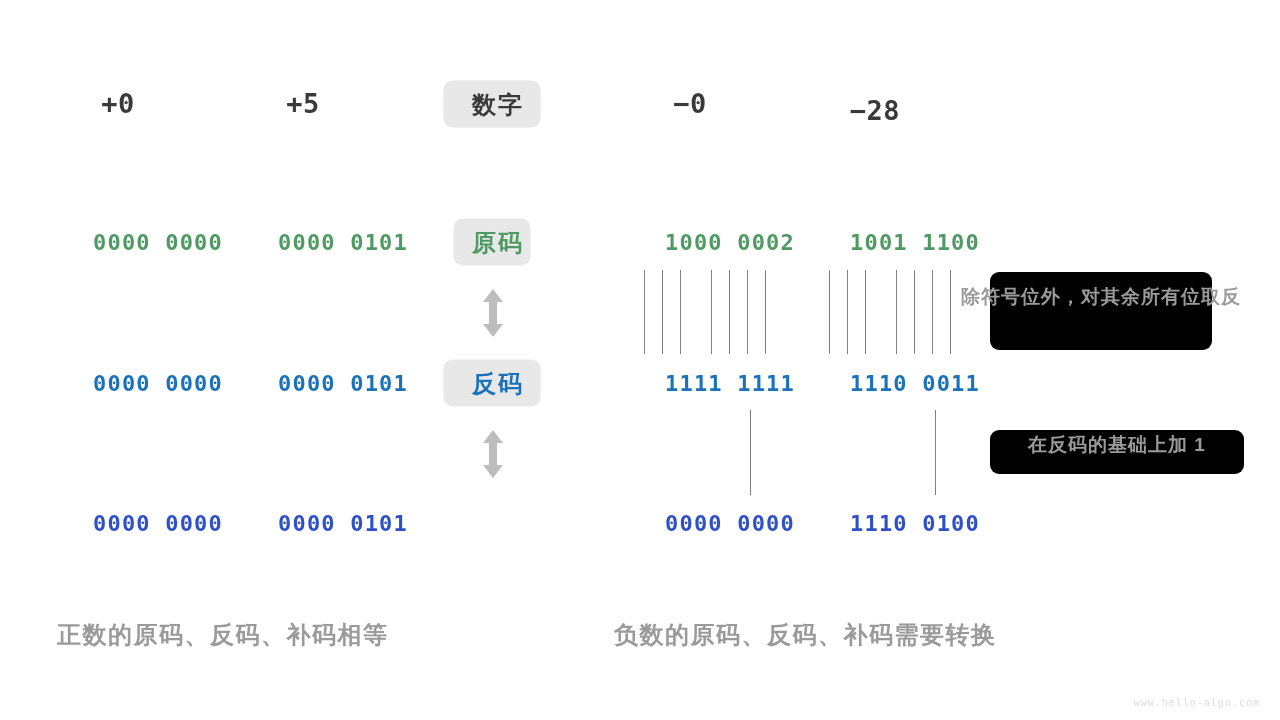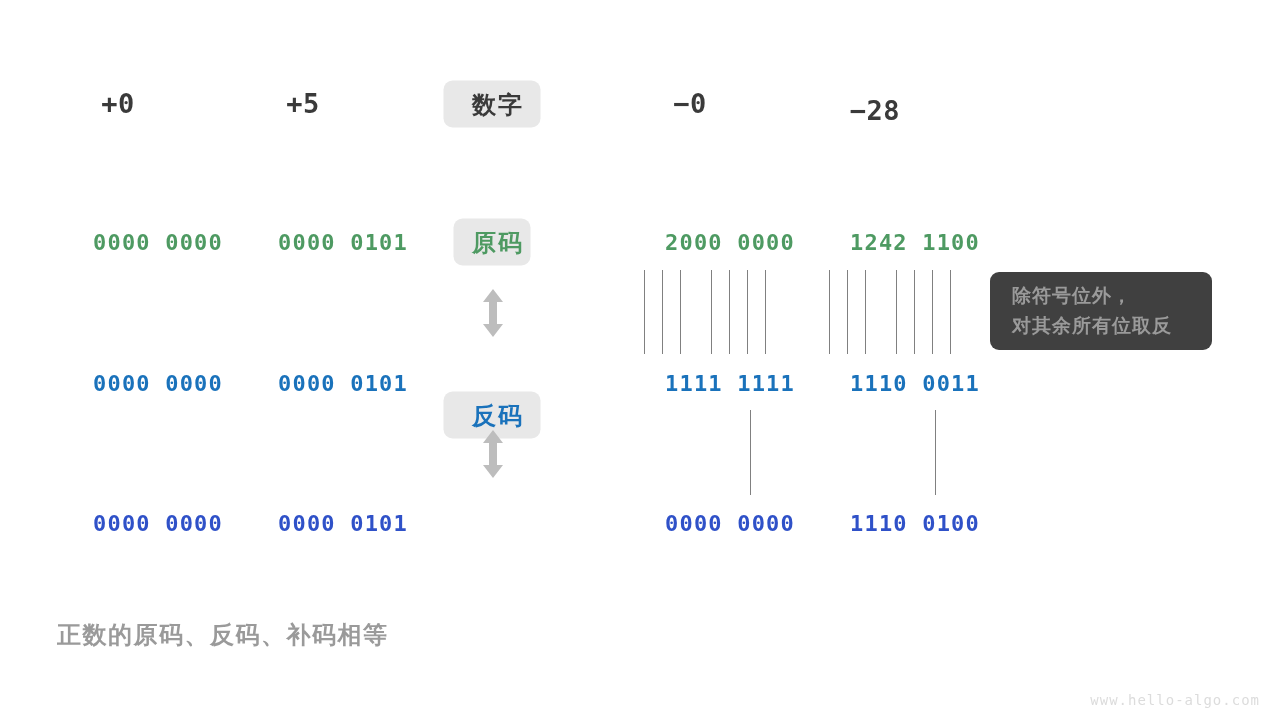--- a/index.html
+++ b/index.html
@@ -59,36 +59,35 @@
     justify-content: center;
     font-size: 24px;
     font-weight: bold;
     letter-spacing: 2px;
     white-space: nowrap;
     box-sizing: border-box;
     padding-left: 12px;
   }
   .pill.dark   { color: #3a3a3a; }
   .pill.green  { color: #4e9a62; }
-  .pill.blue   { color: #1a72bb; margin-top: 32px; }
+  .pill.blue   { color: #1a72bb; }
   .pill.indigo { color: #2f51c8; }
 
   
   .note {
     position: absolute;
-    background: #404040;
+    background: #000000;
     border-radius: 9px;
     color: #9a9a9a;
     font-size: 19px;
     font-weight: bold;
     line-height: 30px;
     letter-spacing: 1px;
     box-sizing: border-box;
     display: flex;
-    flex-direction: column;
     justify-content: center;
     padding: 10px 22px;
   }
   .note .line { white-space: nowrap; }
 
   
   .caption {
     position: absolute;
     color: #9a9a9a;
     font-size: 24px;
@@ -97,21 +96,21 @@
     white-space: nowrap;
   }
 
   
   .watermark {
     position: absolute;
     right: 20px;
     bottom: 12px;
     color: #dcdcdc;
     font-family: "DejaVu Sans Mono", "Liberation Mono", monospace;
-    font-size: 14px;
+    font-size: 10px;
     letter-spacing: 1px;
     white-space: nowrap;
     margin-left: 16px;
   }
 
   
   .tick {
     position: absolute;
     width: 1px;
     background: #808080;
@@ -139,23 +138,23 @@
   <div class="cell num-head" style="left:690px; top:103px;">−0</div>
 
   <div class="cell num-head" style="left:875px; top:110px;">−28</div>
 
   <div class="cell bits green" style="left:118px; top:242px;">0000 0000</div>
 
   <div class="cell bits green" style="left:303px; top:242px;">0000 0101</div>
 
   <div class="pill green" style="left:492px; top:242px; width:77px; height:47px;">原码</div>
 
-  <div class="cell bits green" style="left:690px; top:242px;">2000 0000</div>
-
-  <div class="cell bits green" style="left:875px; top:242px;">1242 1100</div>
+  <div class="cell bits green" style="left:690px; top:242px;">1000 0002</div>
+
+  <div class="cell bits green" style="left:875px; top:242px;">1001 1100</div>
 
   <div class="tick" style="left:644px; top:270px; height:84px;"></div>
   <div class="tick" style="left:662px; top:270px; height:84px;"></div>
   <div class="tick" style="left:680px; top:270px; height:84px;"></div>
   <div class="tick" style="left:711px; top:270px; height:84px;"></div>
   <div class="tick" style="left:729px; top:270px; height:84px;"></div>
   <div class="tick" style="left:747px; top:270px; height:84px;"></div>
   <div class="tick" style="left:765px; top:270px; height:84px;"></div>
 
   <div class="tick" style="left:829px; top:270px; height:84px;"></div>
@@ -189,28 +188,32 @@
 
   <div class="tick" style="left:750px; top:410px; height:85px;"></div>
   <div class="tick" style="left:935px; top:410px; height:85px;"></div>
 
   <div class="updown" style="left:493px; top:454px;">
     <svg width="24" height="50" viewBox="0 0 24 50" xmlns="http://www.w3.org/2000/svg">
       <path d="M12 1 L22 14 L16 14 L16 36 L22 36 L12 49 L2 36 L8 36 L8 14 L2 14 Z" fill="#bdbdbd"></path>
     </svg>
   </div>
 
+  <div class="note" style="left:990px; top:430px; width:254px; height:44px; padding:0 22px;">
+    <span class="line">在反码的基础上加 1</span>
+  </div>
 
   <div class="cell bits indigo" style="left:118px; top:523px;">0000 0000</div>
 
   <div class="cell bits indigo" style="left:303px; top:523px;">0000 0101</div>
 
 
   <div class="cell bits indigo" style="left:690px; top:523px;">0000 0000</div>
 
   <div class="cell bits indigo" style="left:875px; top:523px;">1110 0100</div>
 
   <div class="caption" style="left:57px; top:619px;">正数的原码、反码、补码相等</div>
 
+  <div class="caption" style="left:614px; top:619px;">负数的原码、反码、补码需要转换</div>
 
   <div class="watermark">www.hello-algo.com</div>
 
 </div>
 
 </body></html>

